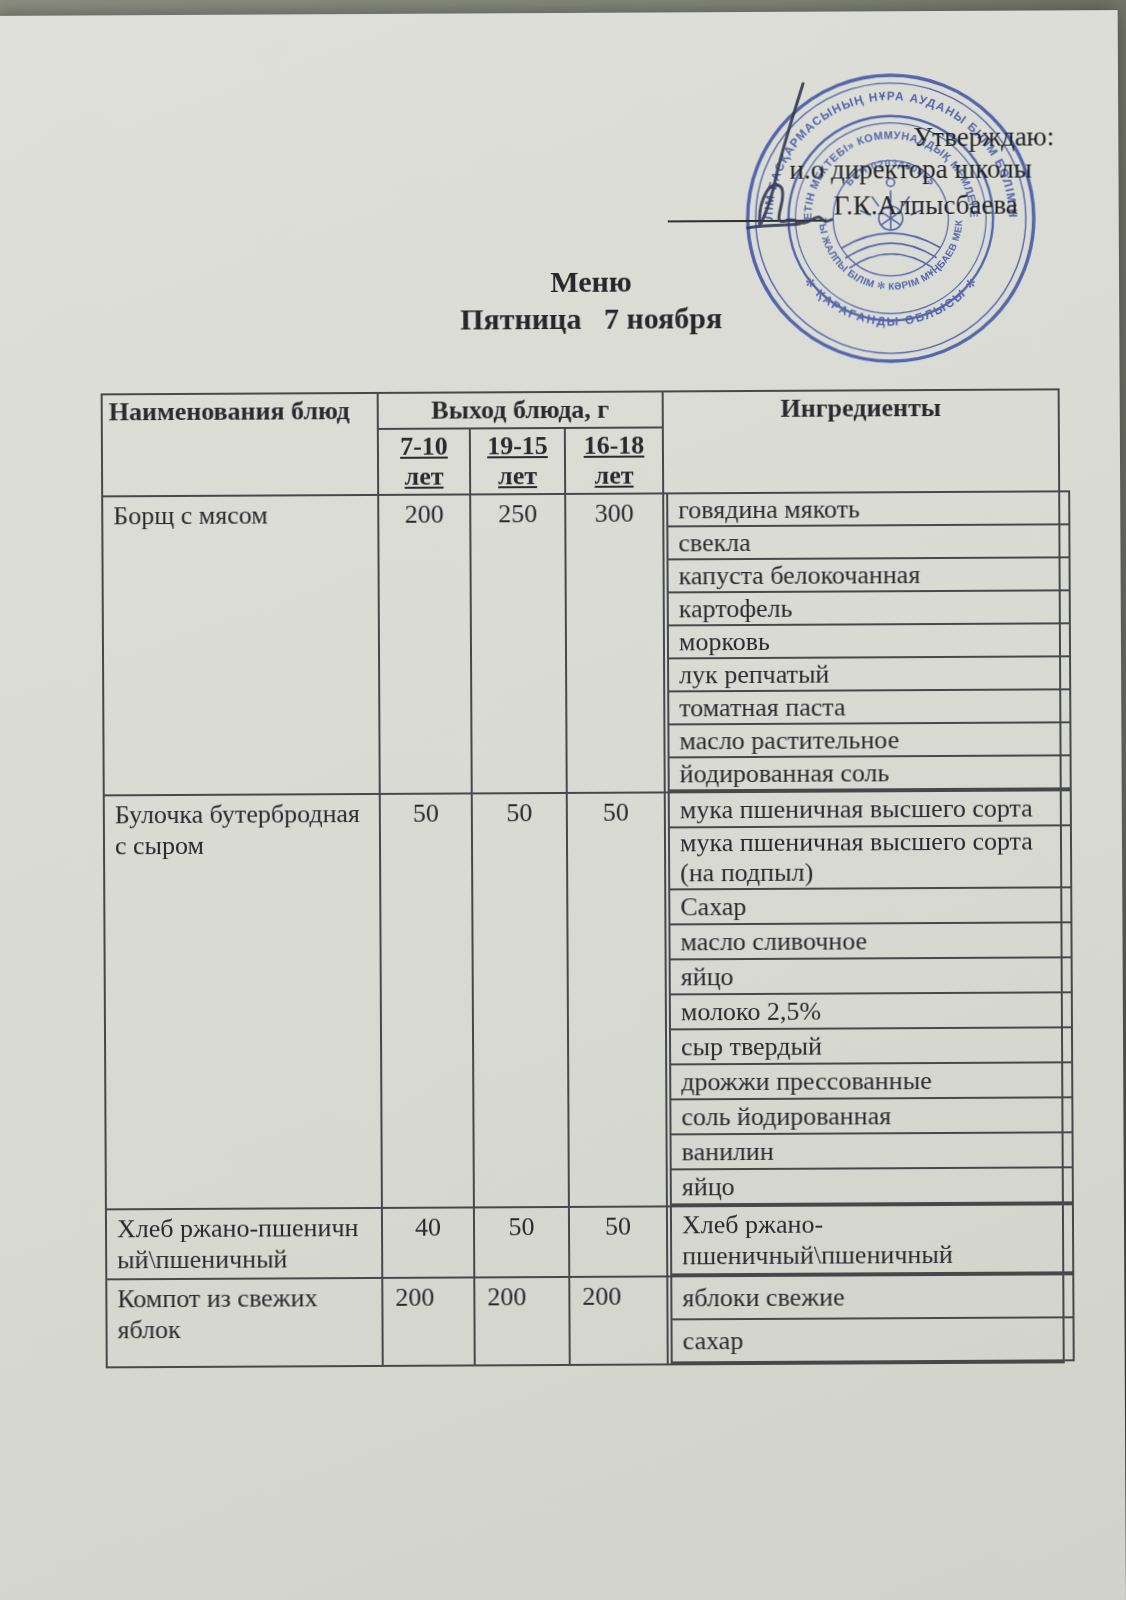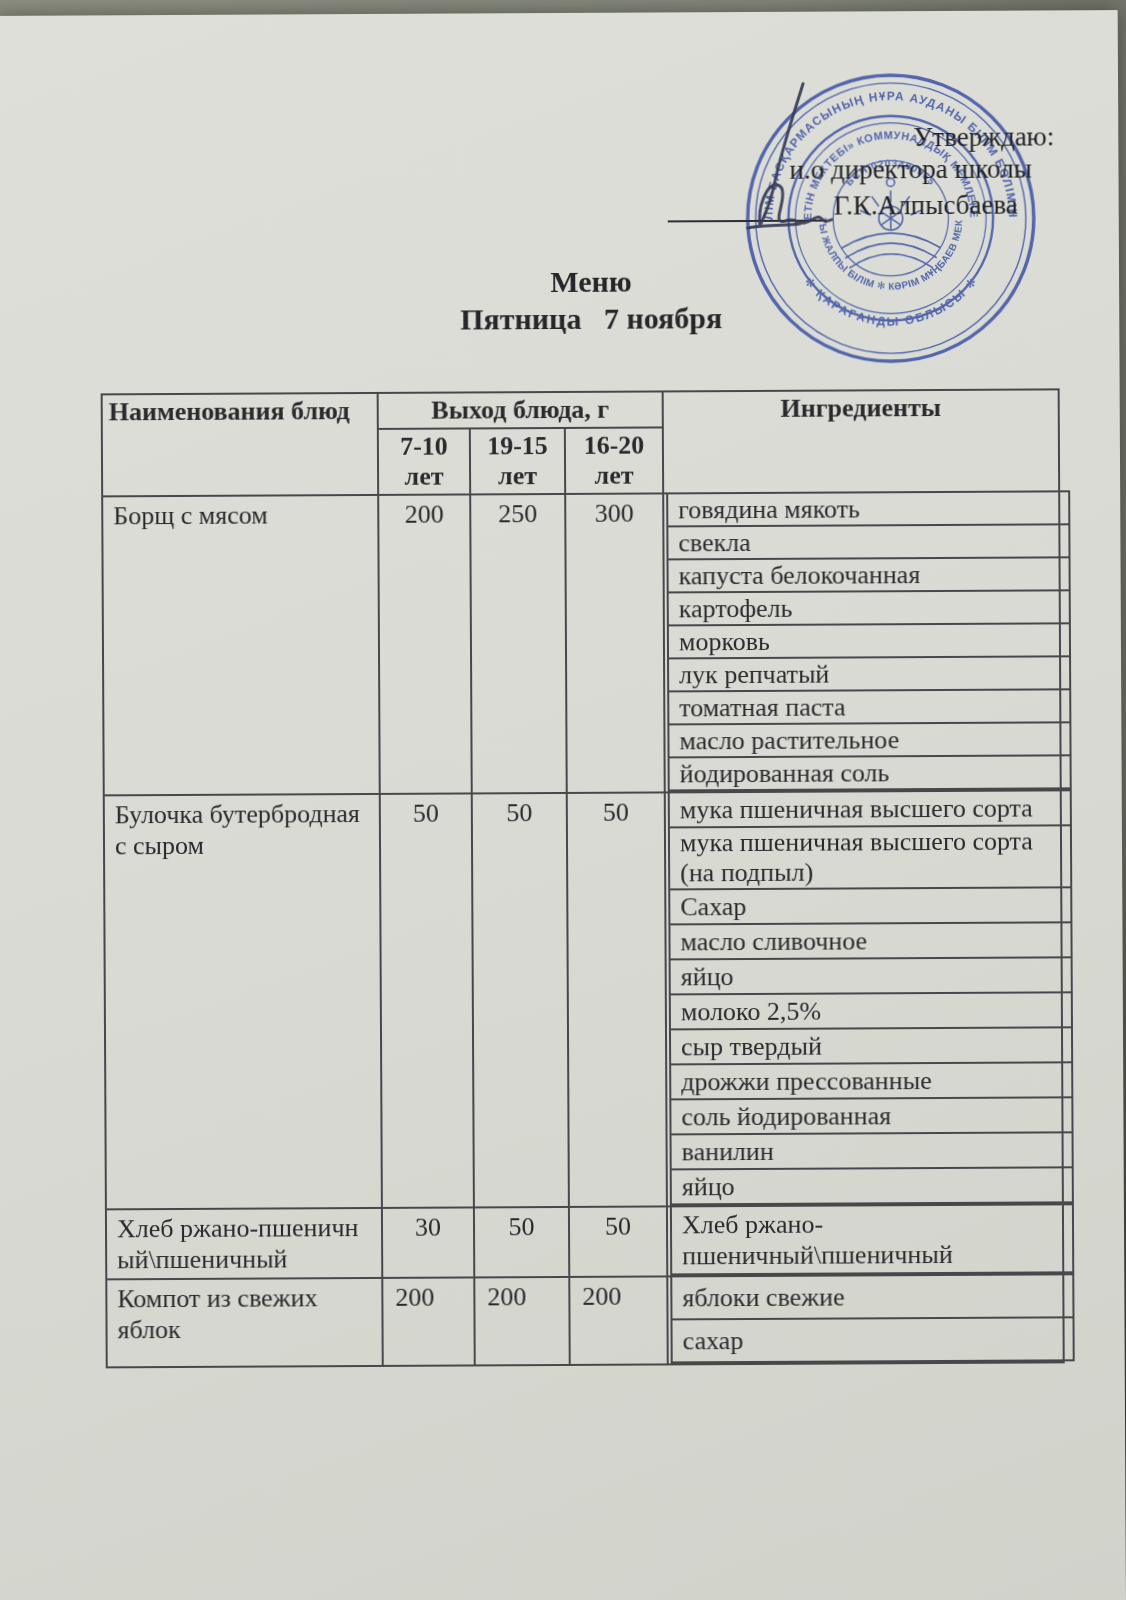--- a/index.html
+++ b/index.html
@@ -33,21 +33,21 @@
   .title-line2{white-space:pre;}
   
   table.menu{position:absolute;left:108px;top:378px;width:957px;border-collapse:collapse;
     table-layout:fixed;font-size:26px;color:#2a2a2e;}
   col.c1{width:276px;}col.c2{width:92px;}col.c3{width:95px;}col.c4{width:98px;}col.c5{width:396px;}
   .menu th,.menu td{border:2px solid #47484c;}
   .menu thead th{font-weight:bold;vertical-align:top;padding:2px 6px;}
   th.dish-h{text-align:left;padding-left:10px;padding-top:4px;}
   th.out-h{text-align:center;}
   th.ing-h{text-align:center;padding-top:4px;}
-  th.age-h{font-weight:bold;line-height:30px;padding:2px 0;}
+  th.age-h{font-weight:bold;line-height:30px;padding:2px 0;text-decoration:underline;}
   .menu tbody td{vertical-align:top;}
   td.dish{padding:3px 6px 3px 10px;line-height:31px;overflow-wrap:break-word;}
   td.portion{text-align:center;line-height:31px;padding:3px 0;}
   td.ing-cell{padding:0;}
   .ing-stack{margin:-2px -12px 0 2px;}
   .ing-item{border:2px solid #47484c;margin-top:-2px;padding:0 8px 0 10px;
     display:flex;align-items:center;line-height:30px;background:transparent;}
   .row-0 .ing-item{min-height:31px;}
   .row-1 .ing-item{min-height:33px;}
   .row-2 .ing-item{min-height:66px;padding-right:140px;line-height:31px;}
@@ -155,21 +155,21 @@
       <tr>
         <th class="age-h">
           <div>7-10</div>
           <div>лет</div>
         </th>
         <th class="age-h">
           <div>19-15</div>
           <div>лет</div>
         </th>
         <th class="age-h">
-          <div>16-20</div>
+          <div>16-18</div>
           <div>лет</div>
         </th>
       </tr>
     </thead>
     <tbody id="menu-rows">
         <tr class="menu-row row-0">
           <td class="dish">Борщ с мясом</td>
           <td class="portion">200</td>
           <td class="portion">250</td>
           <td class="portion">300</td>
@@ -203,21 +203,21 @@
               <div class="ing-item">сыр твердый</div>
               <div class="ing-item">дрожжи прессованные</div>
               <div class="ing-item">соль йодированная</div>
               <div class="ing-item">ванилин</div>
               <div class="ing-item">яйцо</div>
             </div>
           </td>
         </tr>
         <tr class="menu-row row-2">
           <td class="dish">Хлеб ржано-пшеничный\пшеничный</td>
-          <td class="portion">30</td>
+          <td class="portion">40</td>
           <td class="portion">50</td>
           <td class="portion">50</td>
           <td class="ing-cell">
             <div class="ing-stack">
               <div class="ing-item">Хлеб ржано-пшеничный\пшеничный</div>
             </div>
           </td>
         </tr>
         <tr class="menu-row row-3">
           <td class="dish">Компот из свежих яблок</td>

